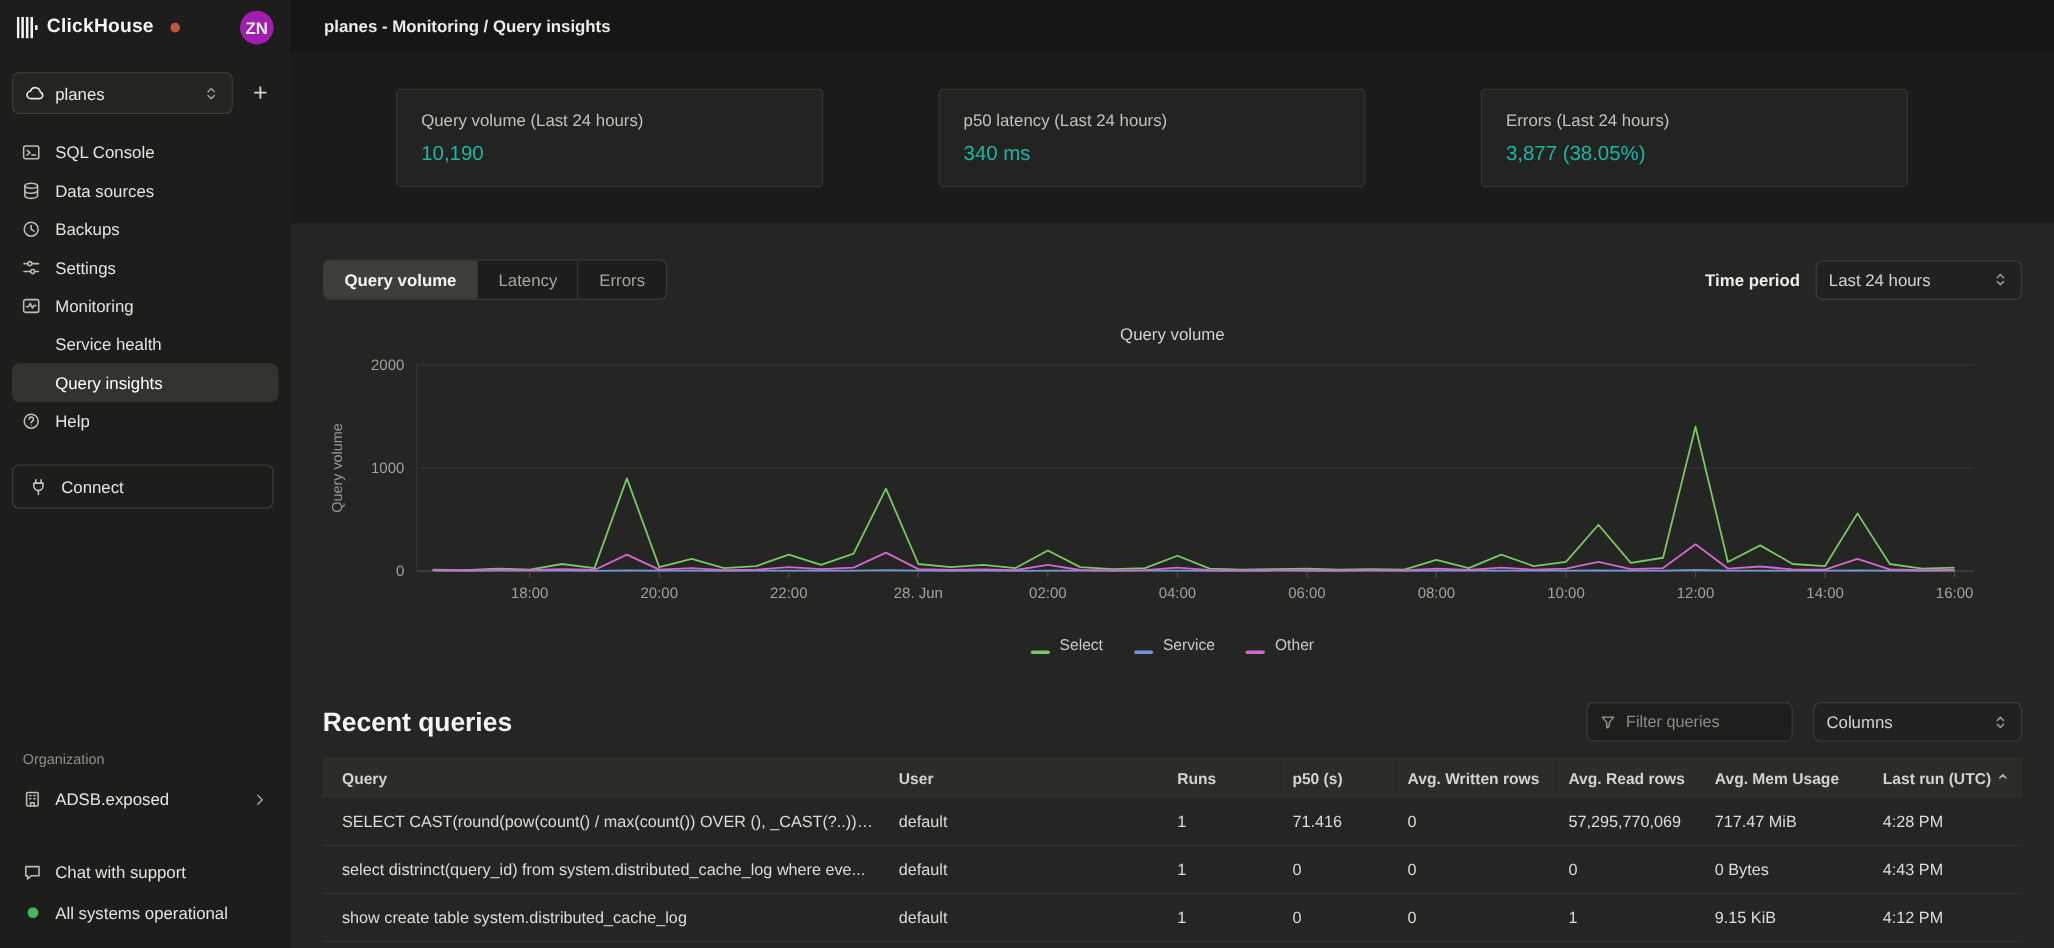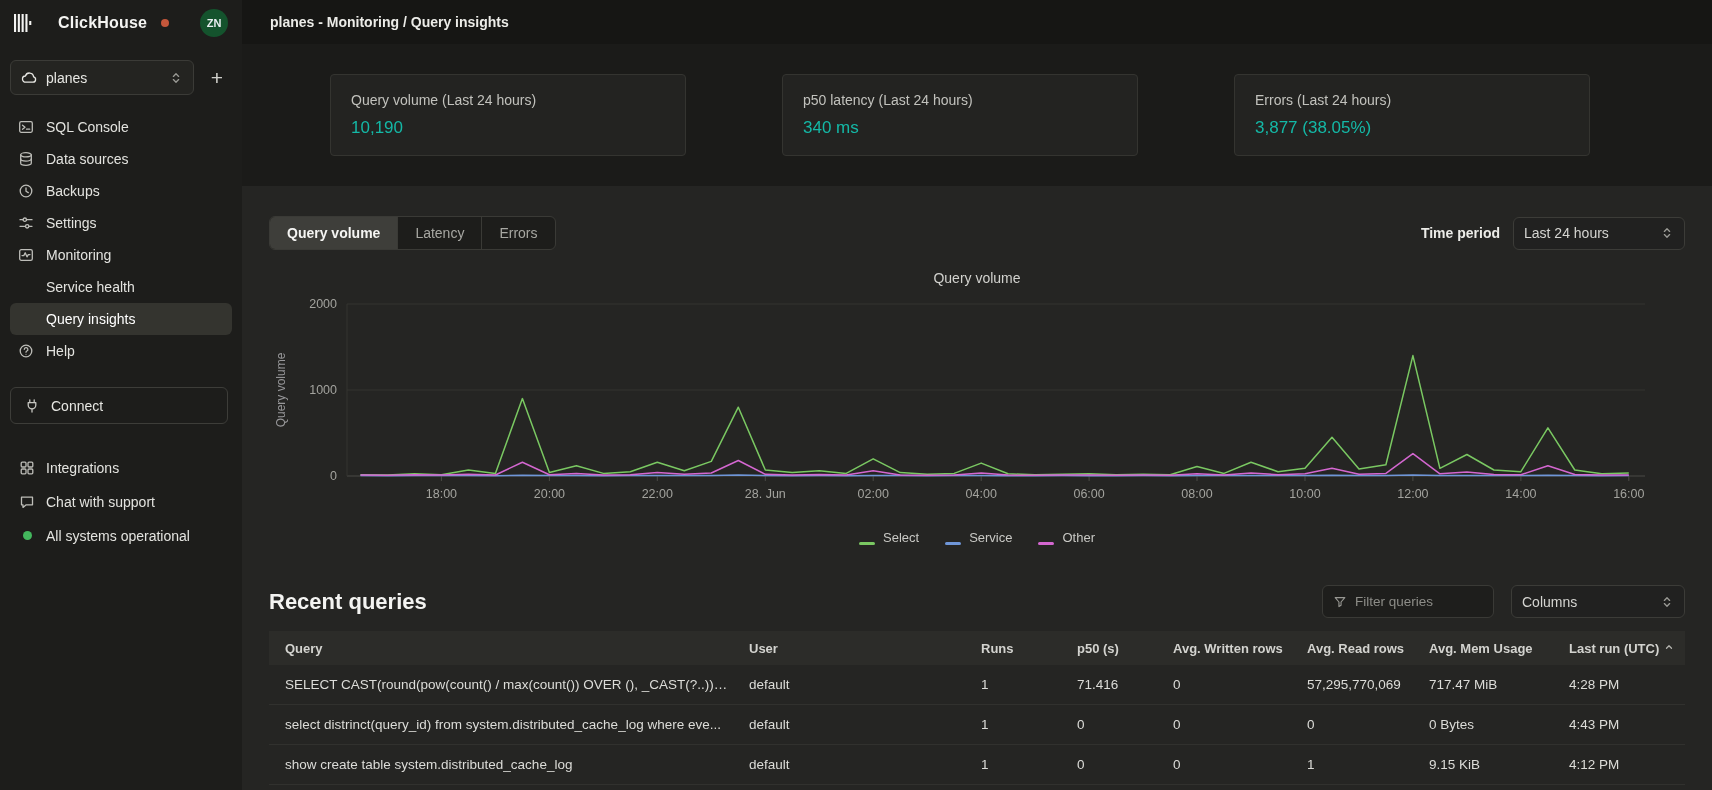--- a/index.html
+++ b/index.html
@@ -3,25 +3,25 @@
 <meta charset="utf-8">
 <style>
   *{margin:0;padding:0;box-sizing:border-box}
   html,body{width:1712px;height:790px;overflow:hidden;background:#252523;
     font-family:"Liberation Sans","DejaVu Sans",sans-serif;color:#e6e6e2;font-size:14px}
   .app{display:flex;width:100%;height:100%}
 
   
   .sidebar{width:242px;min-width:242px;background:#1d1d1b;display:flex;flex-direction:column;height:100%}
   .sb-top{height:46px;display:flex;align-items:center;padding:0 14px}
-  .brand{display:flex;align-items:flex-start;gap:25px;cursor:pointer}
+  .brand{display:flex;align-items:flex-start;gap:6px;cursor:pointer}
   .brand-text{font-size:16px;font-weight:700;color:#f4f4f2;letter-spacing:.2px}
   .alert-dot{width:8px;height:8px;border-radius:50%;background:#c4573b;margin-left:14px}
-  .avatar{margin-left:auto;width:28px;height:28px;border-radius:50%;background:#14532d;color:#e8eef0;
-    font-size:11px;font-weight:700;display:flex;align-items:center;justify-content:center;cursor:pointer}
+  .avatar{margin-left:auto;width:28px;height:28px;border-radius:50%;background:#a21caf;color:#e8eef0;
+    font-size:14px;font-weight:700;display:flex;align-items:center;justify-content:center;cursor:pointer}
   .service-row{display:flex;align-items:center;margin:14px 12px 8px 10px;gap:10px}
   .service-select{flex:1;height:35px;border:1px solid #3b3b37;background:#242421;border-radius:6px;
     display:flex;align-items:center;gap:9px;padding:0 10px;color:#e8e8e4;cursor:pointer}
   .service-select .chevrons{margin-left:auto;color:#9a9a95}
   .add-btn{background:none;border:none;color:#cfcfca;font-size:21px;cursor:pointer;line-height:1;padding:2px 7px;font-family:inherit}
   nav{padding:8px 10px 0}
   .nav-item{display:flex;align-items:center;gap:12px;height:32px;padding:0 8px;border-radius:6px;color:#e3e3df;cursor:pointer}
   .nav-item .icon{color:#bdbdb8;display:flex}
   .nav-item.indent{padding-left:36px}
   .nav-item.active{background:#34342f;color:#ffffff}
@@ -198,33 +198,39 @@
       <span class="icon">
         <svg width="16" height="16" viewBox="0 0 16 16" fill="none" stroke="currentColor" stroke-width="1.3" stroke-linecap="round" stroke-linejoin="round">
           <path d="M5.8 1.8v2.8M10.2 1.8v2.8"></path>
             <path d="M4.2 4.6h7.6V7a3.8 3.8 0 0 1-7.6 0z"></path>
             <path d="M8 10.8v3.2"></path>
         </svg>
       </span>
       <span>Connect</span>
     </button>
 
+    <div class="org-section">
+      <div class="org-label">Organization</div>
+      <div class="org-item">
+        <span class="icon">
+          <svg width="16" height="16" viewBox="0 0 16 16" fill="none" stroke="currentColor" stroke-width="1.3" stroke-linecap="round" stroke-linejoin="round">
+            <rect x="3.2" y="2.4" width="9.6" height="11.2" rx="0.8"></rect>
+            <path d="M5.8 5h1M9.2 5h1M5.8 7.6h1M9.2 7.6h1M6.5 13.6v-2.6h3v2.6"></path>
+          </svg>
+        </span>
+        <span>ADSB.exposed</span>
+        <span class="chev">
+          <svg width="13" height="13" viewBox="0 0 16 16" fill="none" stroke="currentColor" stroke-width="1.5" stroke-linecap="round" stroke-linejoin="round">
+            <path d="m6 3.5 4.5 4.5L6 12.5"></path>
+          </svg>
+        </span>
+      </div>
+    </div>
 
     <div class="sb-footer">
-        <div class="foot-item">
-          <span class="icon">
-            <svg width="16" height="16" viewBox="0 0 16 16" fill="none" stroke="currentColor" stroke-width="1.3" stroke-linecap="round" stroke-linejoin="round">
-              <rect x="2.2" y="2.2" width="4.8" height="4.8" rx="1"></rect>
-              <rect x="9" y="2.2" width="4.8" height="4.8" rx="1"></rect>
-              <rect x="2.2" y="9" width="4.8" height="4.8" rx="1"></rect>
-              <rect x="9" y="9" width="4.8" height="4.8" rx="1"></rect>
-            </svg>
-          </span>
-          <span>Integrations</span>
-        </div>
         <div class="foot-item">
           <span class="icon">
             <svg width="16" height="16" viewBox="0 0 16 16" fill="none" stroke="currentColor" stroke-width="1.3" stroke-linecap="round" stroke-linejoin="round">
               <path d="M2.5 3.2h11v7.6H7.2L4 13.4v-2.6H2.5z"></path>
             </svg>
           </span>
           <span>Chat with support</span>
         </div>
         <div class="foot-item">
           <span class="icon">

